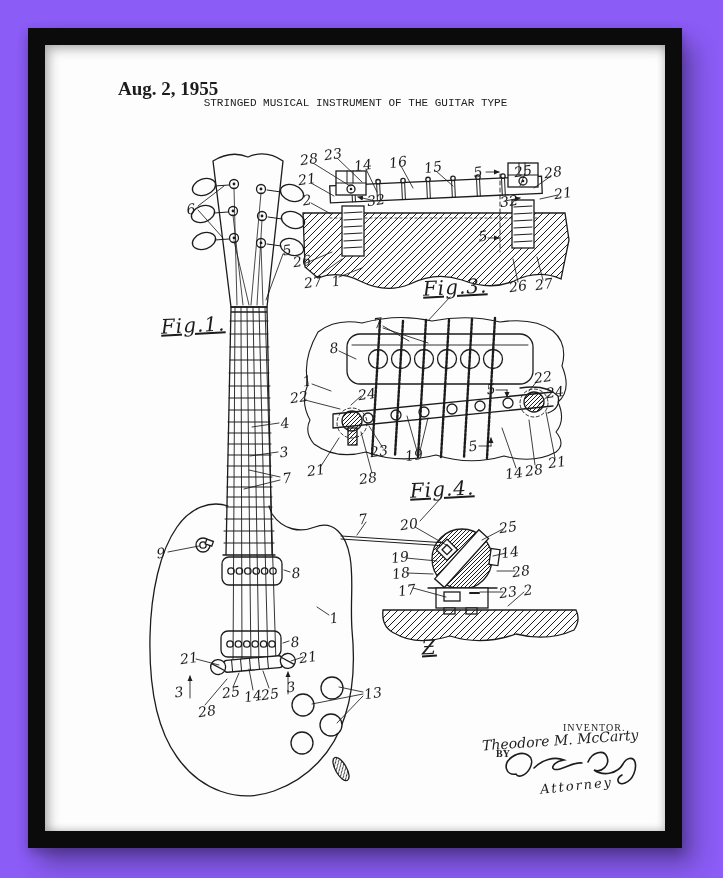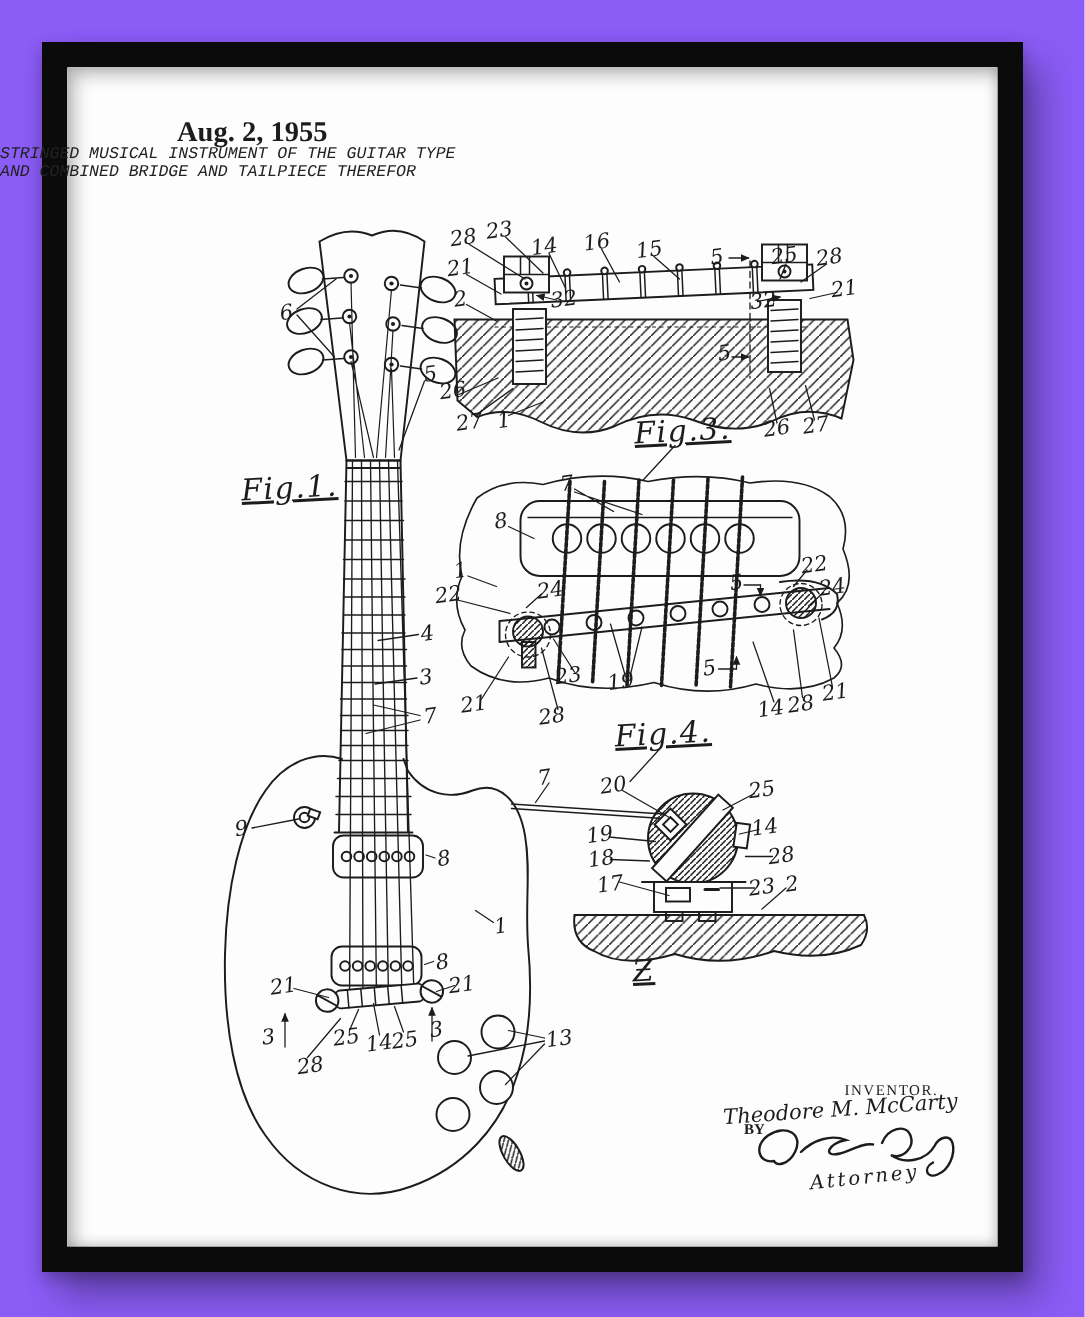--- a/index.html
+++ b/index.html
@@ -10,22 +10,22 @@
          box-shadow:0 4px 10px rgba(0,0,0,.25),12px 16px 22px rgba(0,0,0,.30);}
   .matte{position:absolute;inset:0;background:#fdfdfd;
          box-shadow:inset 4px 4px 12px rgba(0,0,0,.30),inset -2px -2px 7px rgba(0,0,0,.12);}
   .art{position:absolute;left:0;top:0;width:723px;height:878px;}
   .art svg{position:absolute;left:0;top:0;}
   .hdr{position:absolute;white-space:nowrap;}
   .hdr-date{left:118px;top:78px;font-size:19px;font-weight:bold;}
   .hdr-name{left:0;top:82px;width:723px;text-align:center;font-size:14px;font-weight:bold;letter-spacing:2px;}
   .hdr-name sup{font-size:9px;}
   .hdr-num{left:430px;top:76px;width:170px;text-align:right;font-size:20px;font-weight:bold;}
-  .typ{position:absolute;left:0;width:711px;white-space:nowrap;
-       font-family:"Liberation Mono",monospace;font-size:11px;letter-spacing:0px;color:#222;font-style:italic;}
+  .typ{position:absolute;left:0;width:711px;text-align:center;white-space:nowrap;
+       font-family:"Liberation Mono",monospace;font-size:11px;letter-spacing:0px;color:#222;}
   .typ1{top:97px;}
   .typ2{top:109px;}
   .refnum{position:absolute;font-family:"DejaVu Serif",serif;font-style:italic;font-size:14px;
           transform:translate(-50%,-50%) rotate(-8deg);white-space:nowrap;color:#1c1c1c;}
   .figlabel{font-size:20px;letter-spacing:1px;text-decoration:underline;
             transform:translate(-50%,-50%) rotate(-3deg);}
   .inv{position:absolute;white-space:nowrap;}
   .inv-caption{left:563px;top:722px;font-size:10px;letter-spacing:1px;}
   .inv-name{left:482px;top:732px;font-size:14px;font-style:italic;font-family:"DejaVu Serif",serif;
             transform:rotate(-4deg);}
@@ -39,21 +39,20 @@
 <div class="scene">
 
   <div class="frame">
     <div class="matte"></div>
   </div>
 
   <div class="art">
 
     <span class="hdr hdr-date">Aug. 2, 1955</span>
     <div class="typ typ1">STRINGED MUSICAL INSTRUMENT OF THE GUITAR TYPE</div>
-    <div class="typ typ2">AND COMBINED BRIDGE AND TAILPIECE THEREFOR</div>
 
     <svg width="723" height="878" viewBox="0 0 723 878">
       <defs>
         <pattern id="h1" width="7" height="7" patternUnits="userSpaceOnUse">
           <path d="M0,7 L7,0" stroke="#1c1c1c" stroke-width="1"></path>
         </pattern>
         <pattern id="h2" width="4" height="4" patternUnits="userSpaceOnUse">
           <path d="M0,4 L4,0" stroke="#1c1c1c" stroke-width="1"></path>
         </pattern>
         <marker id="arr" markerWidth="8" markerHeight="8" refX="6" refY="3" orient="auto">

